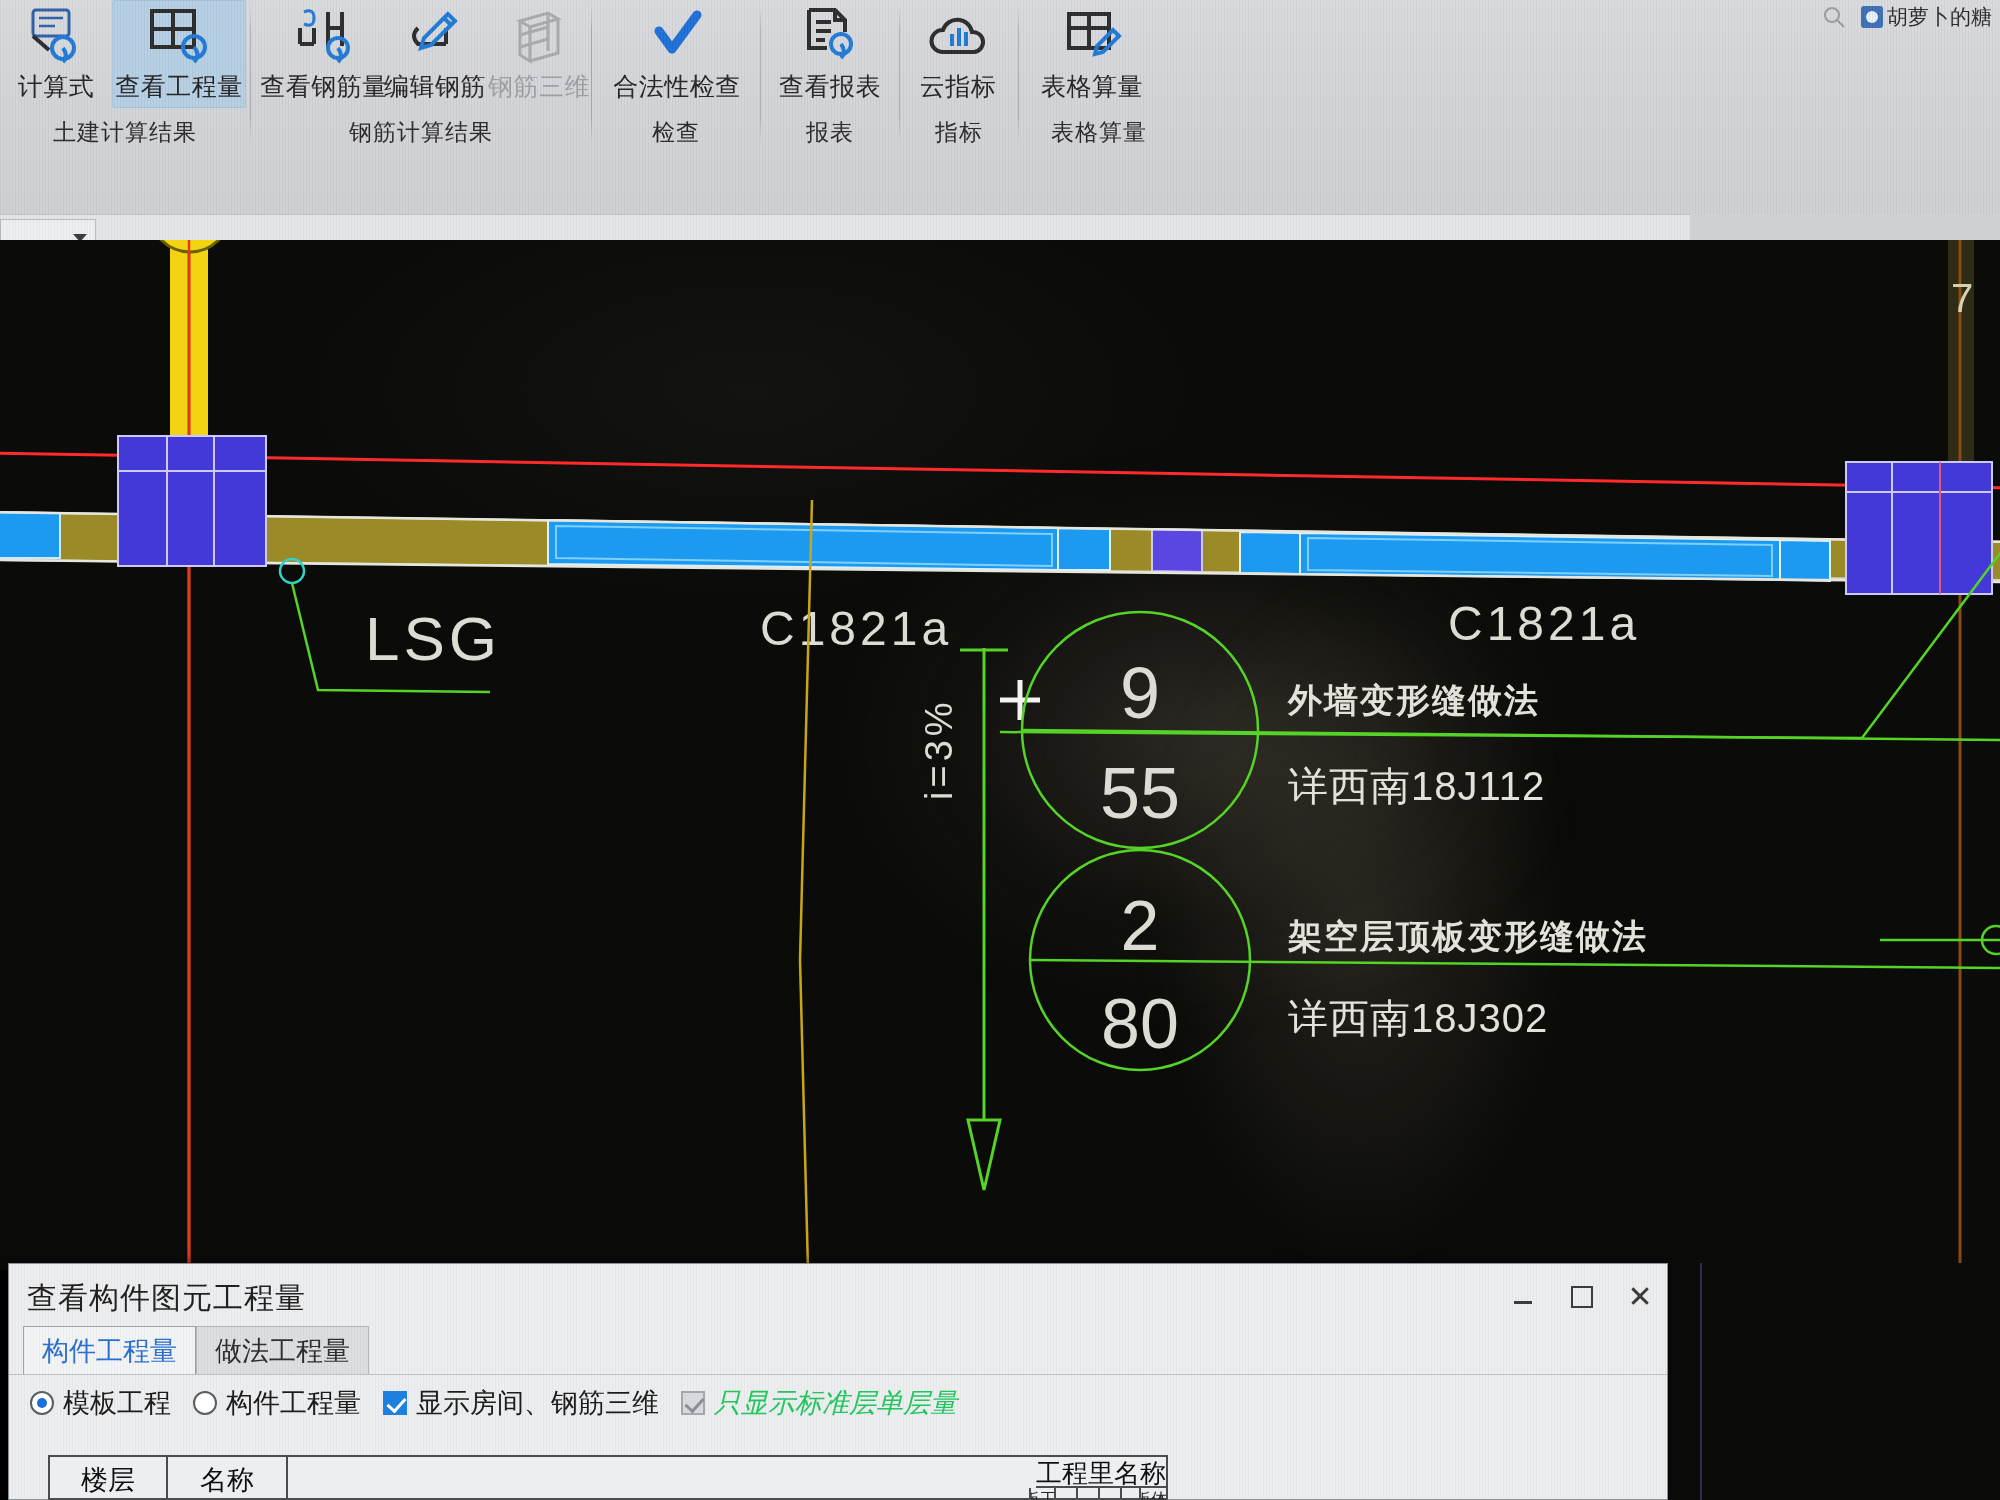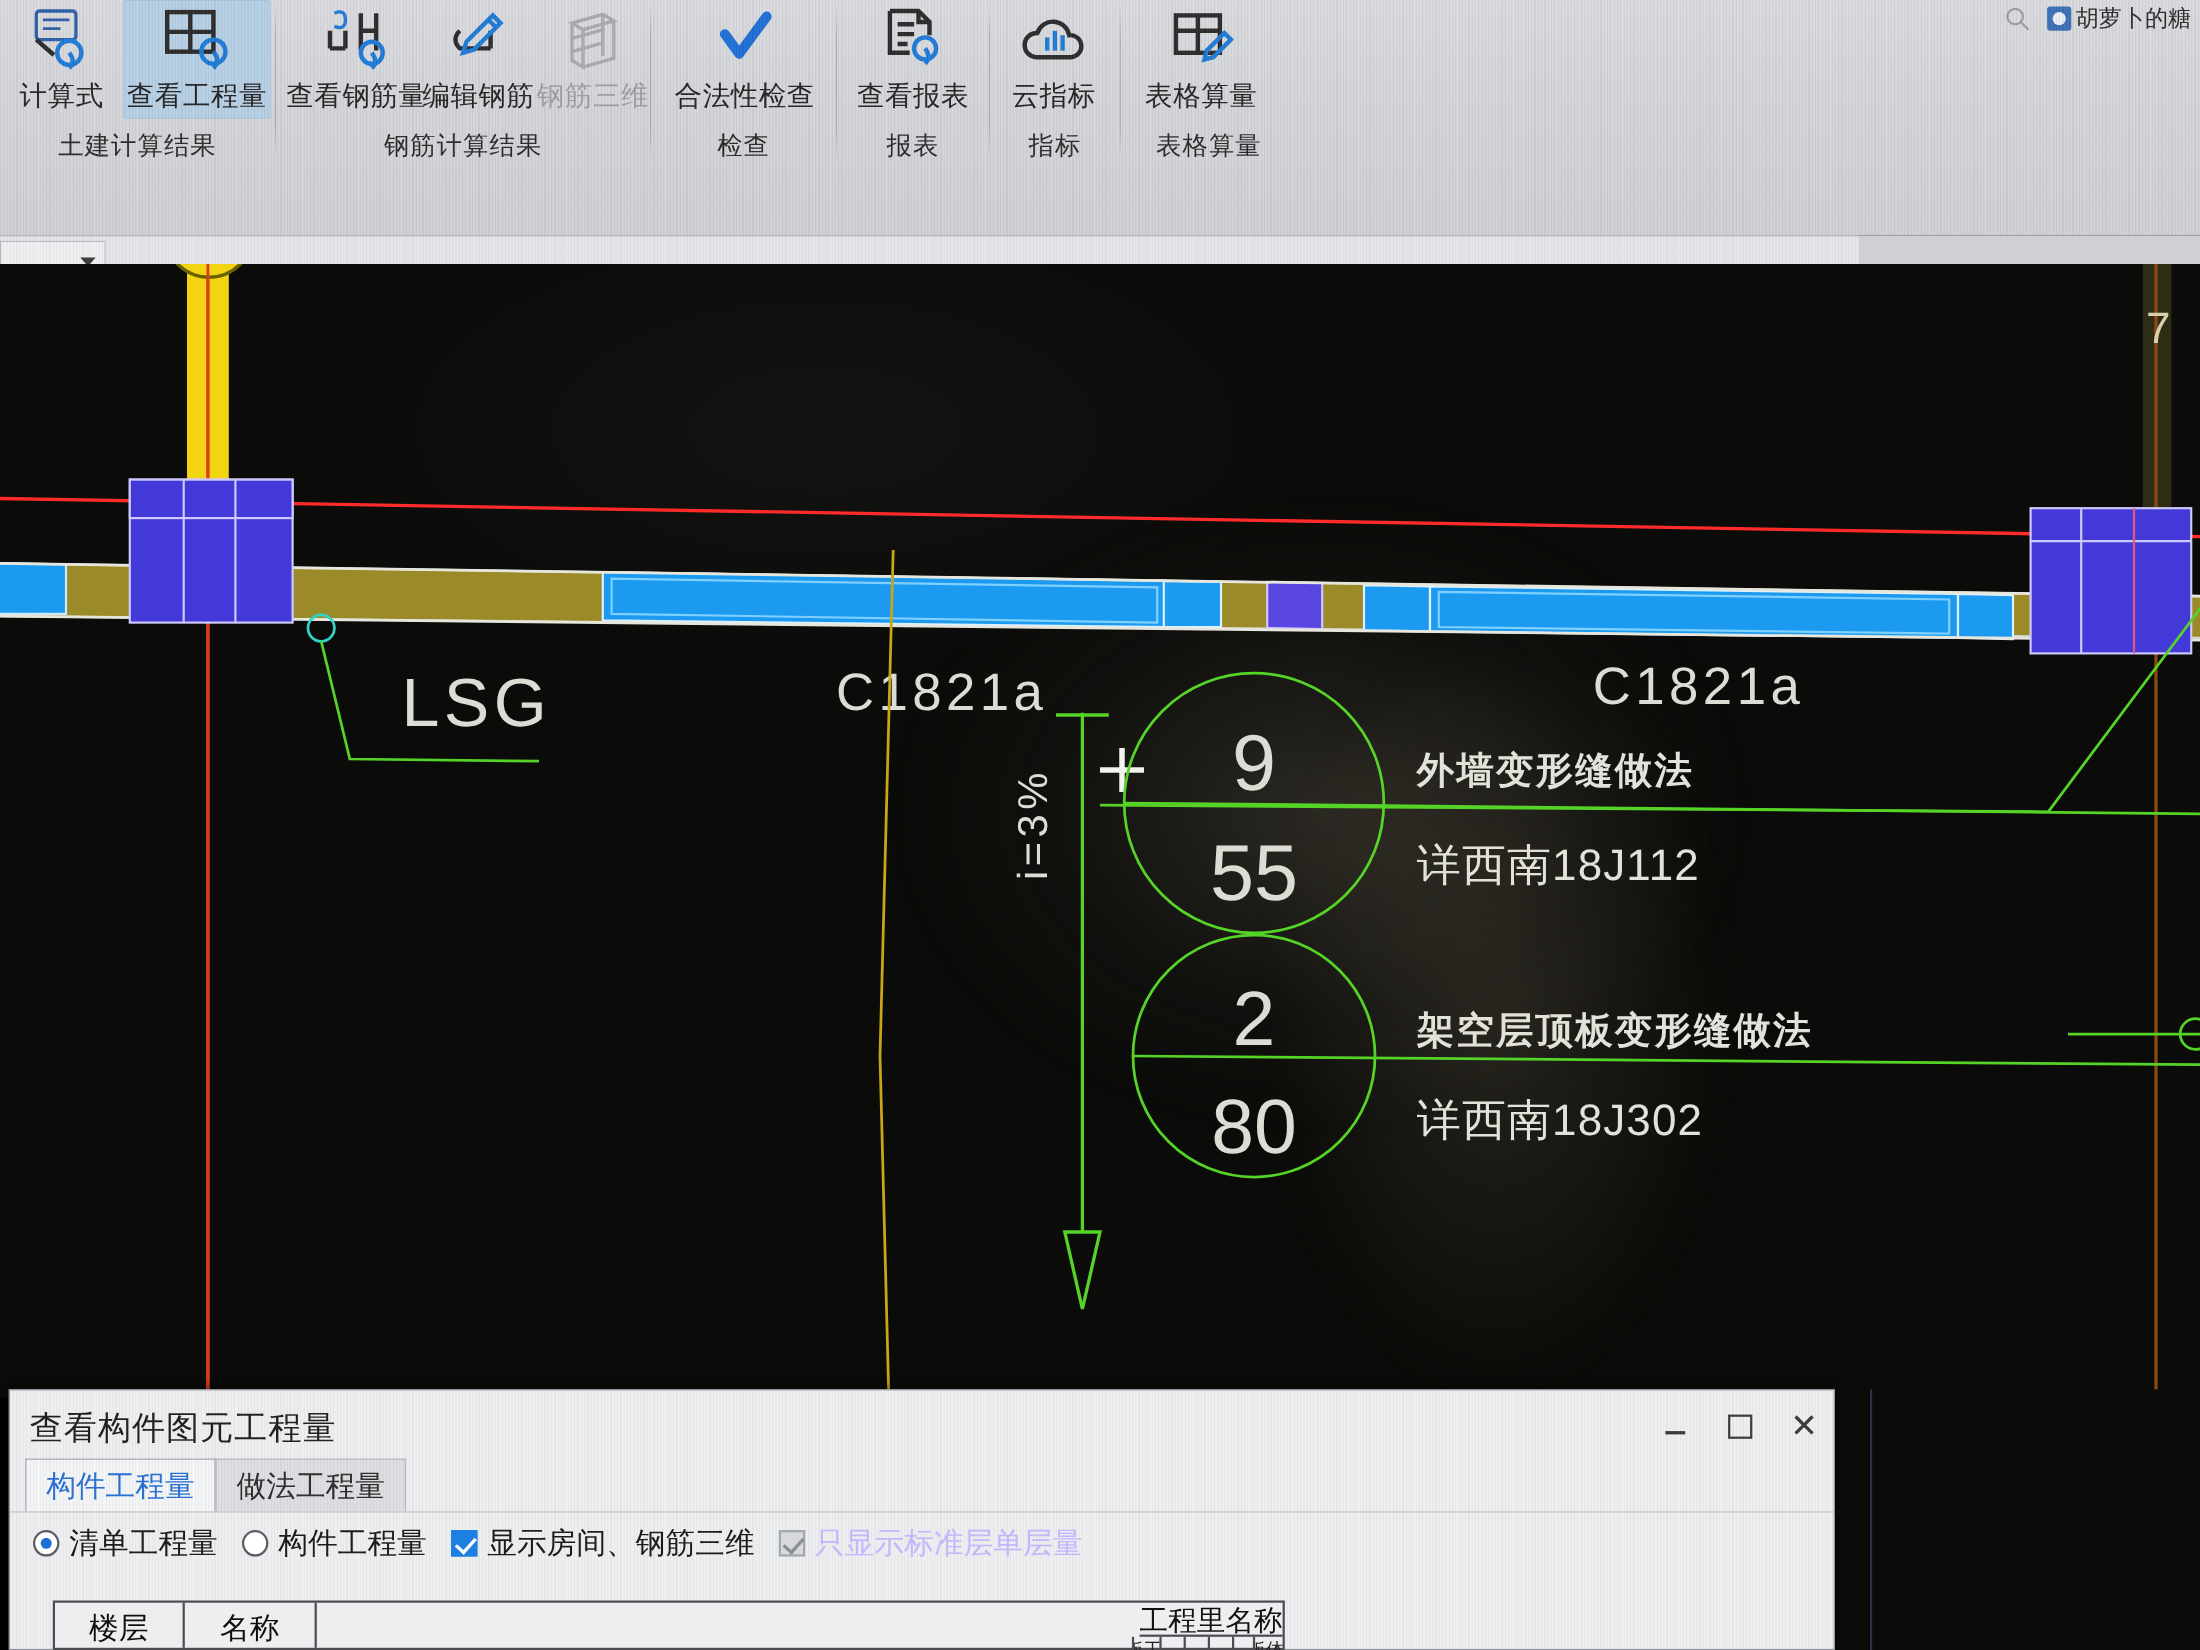--- a/index.html
+++ b/index.html
@@ -127,21 +127,21 @@
   .dlg-tab {
     height:48px; padding:0 18px; display:flex;align-items:center;
     font-size:27px; color:#2d2d2d; background:#dcdee1; border:1px solid #b4b6ba; border-bottom:none;
   }
   .dlg-tab.active { background:#f3f4f6; color:#2a6fd0; border-color:#9fa2a7;}
   .dlg-tabline { position:absolute; left:0; top:110px; width:1660px; height:1px; background:#bfc1c5;}
 
   .opts { position:absolute; left:30px; top:1385px; display:flex; align-items:center; gap:0; }
   .opt { display:flex; align-items:center; gap:9px; margin-right:22px;}
   .opt .txt { font-size:27px; color:#1c1c1c; white-space:nowrap;}
-  .opt.disabled .txt { color:#c4b5fd; }
+  .opt.disabled .txt { color:#22c55e;font-style:italic; }
   .radio { width:24px;height:24px;border-radius:50%;border:2px solid #5a5d62;background:#fff;position:relative;}
   .radio.sel::after{content:"";position:absolute;left:5px;top:5px;width:10px;height:10px;border-radius:50%;background:#1d6fd8;}
   .cbox { width:24px;height:24px;border:2px solid #5a5d62;background:#fff;position:relative;}
   .cbox.on { background:#1d7fe0; border-color:#1d7fe0;}
   .cbox.on::after{content:"";position:absolute;left:6px;top:1px;width:8px;height:15px;border:solid #fff;border-width:0 3px 3px 0;transform:rotate(42deg);}
   .cbox.on.dim { background:#d7d9dc; border-color:#a4a7ab;}
   .cbox.on.dim::after{border-color:#8b8e92;}
 
   
   .tbl { position:absolute; left:48px; top:1455px; width:1120px; height:45px; border:2px solid #4a4c50; background:#eceef0; display:flex;}
@@ -475,21 +475,21 @@
       <div class="dlg-tab">
         <span>做法工程量</span>
       </div>
     </div>
     <div class="dlg-tabline"></div>
   </div>
 
   <div class="opts">
     <div class="opt">
       <span class="radio sel"></span>
-      <span class="txt">清单工程量</span>
+      <span class="txt">模板工程</span>
     </div>
     <div class="opt">
       <span class="radio"></span>
       <span class="txt">构件工程量</span>
     </div>
     <div class="opt">
       <span class="cbox on"></span>
       <span class="txt">显示房间、钢筋三维</span>
     </div>
     <div class="opt disabled">

